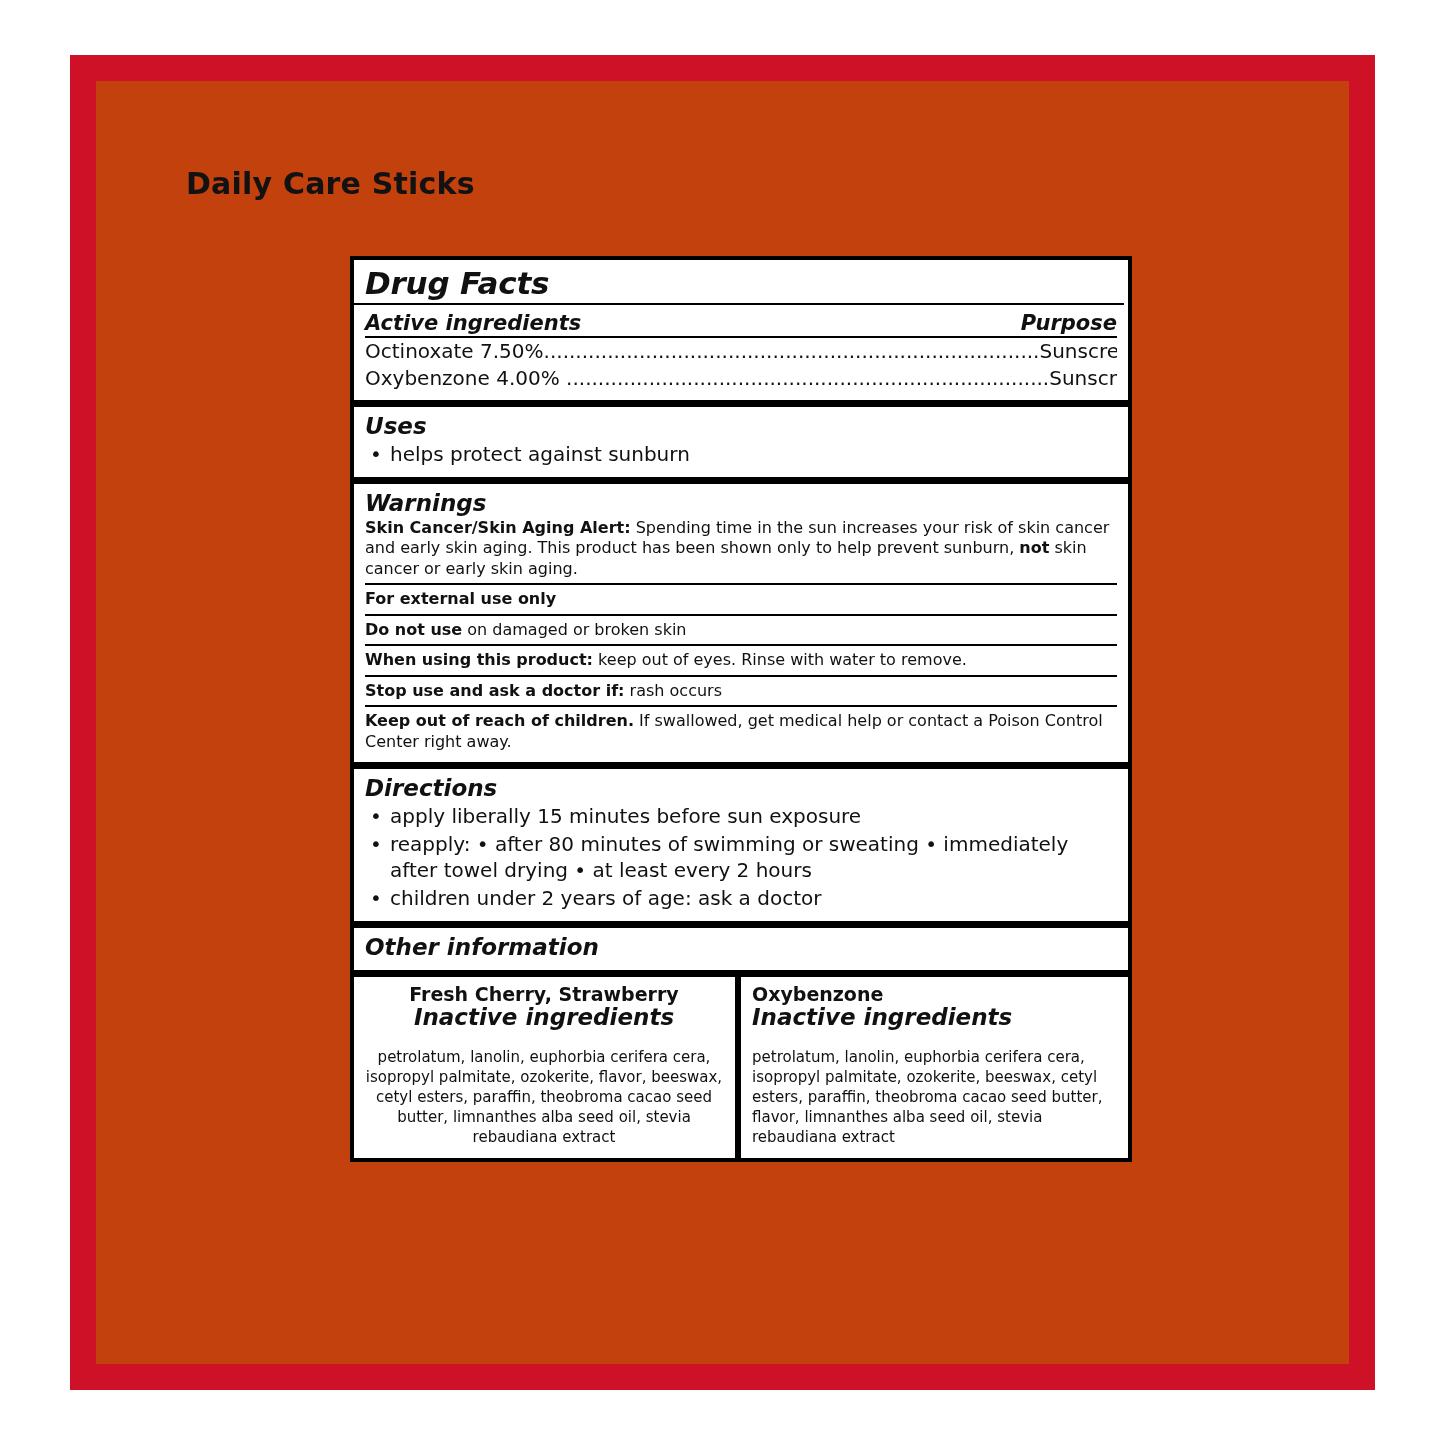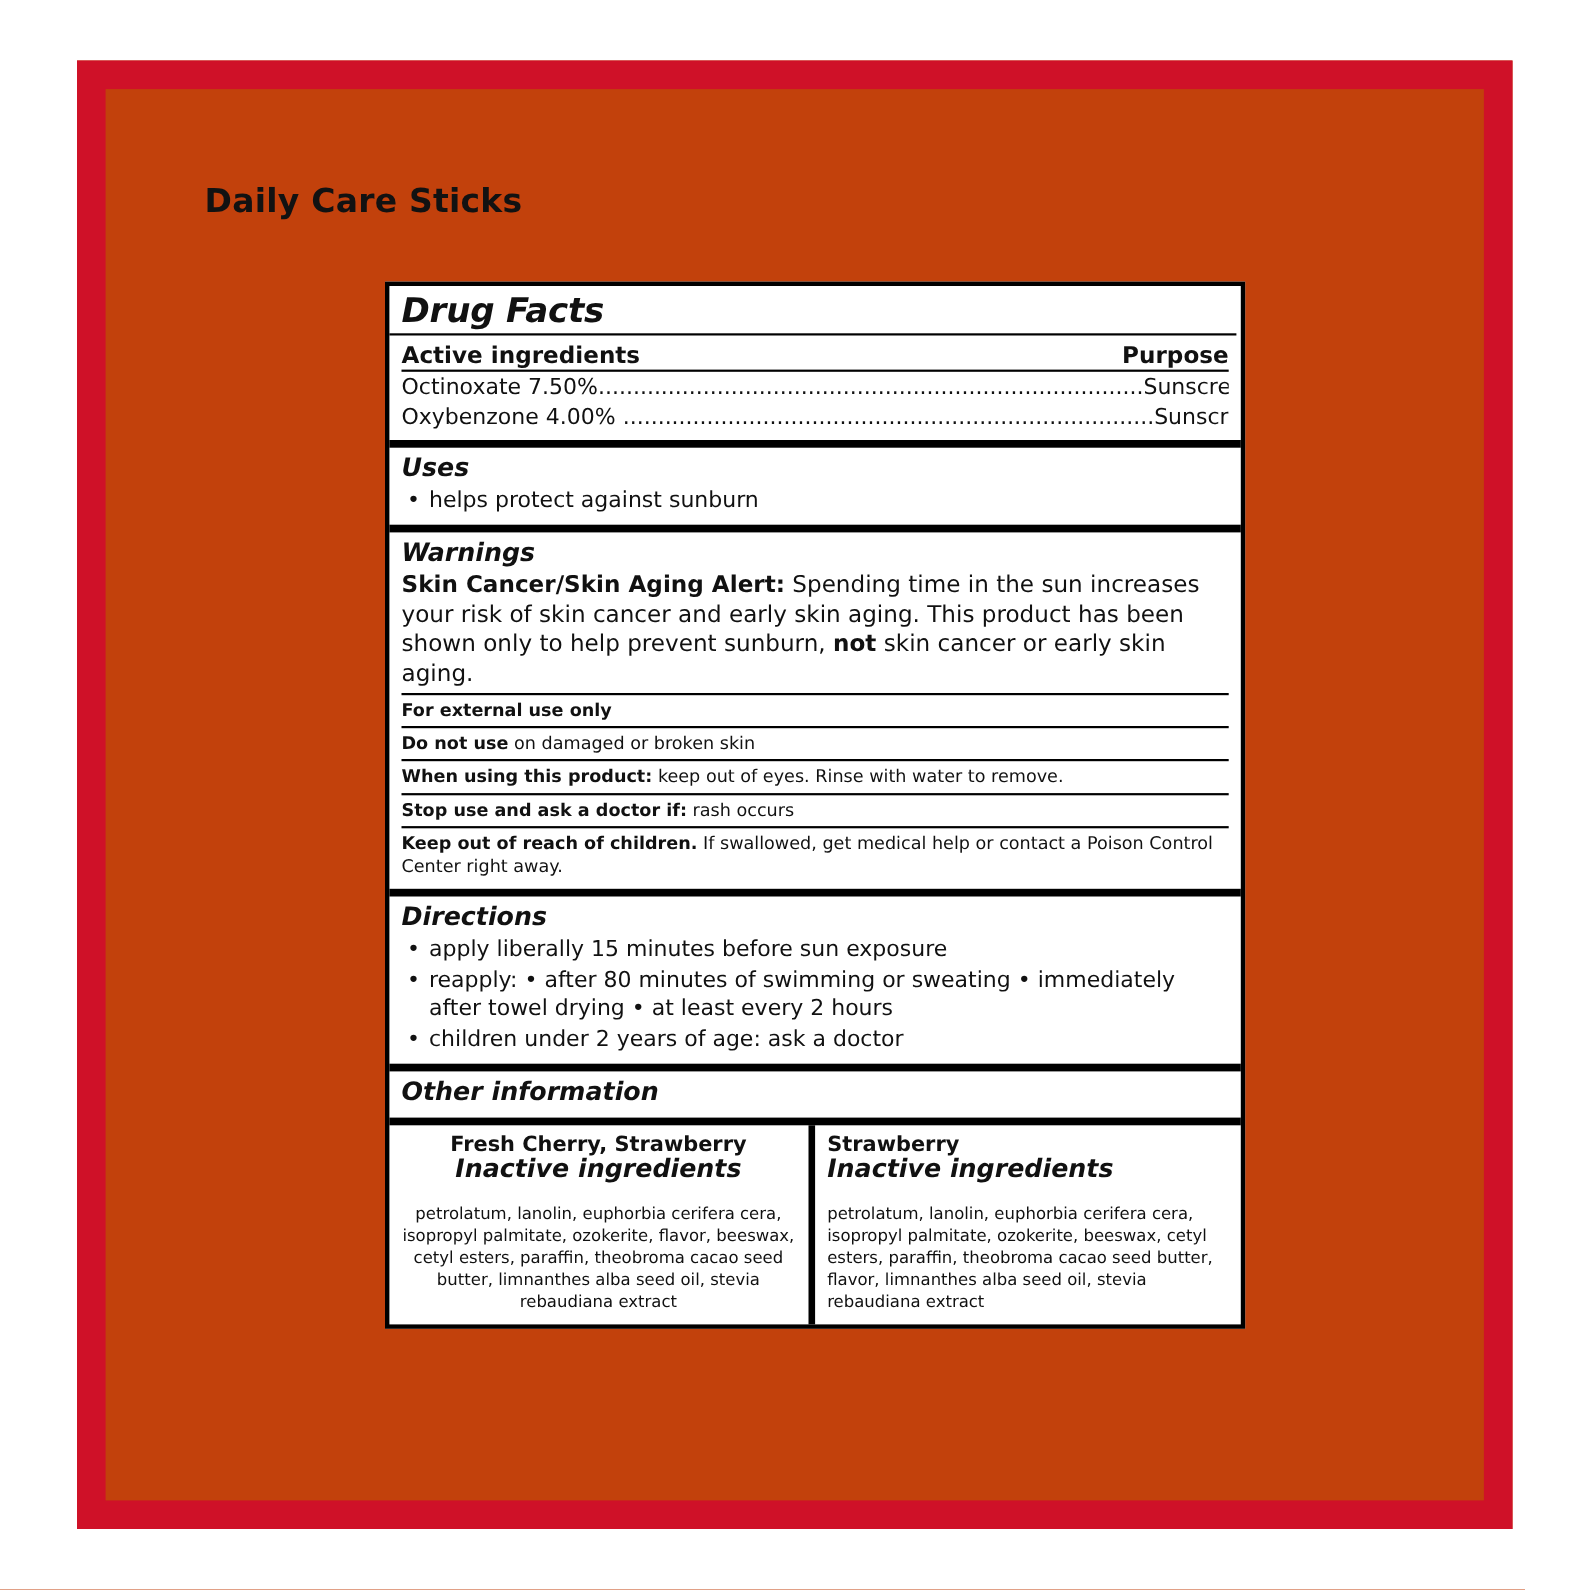--- a/index.html
+++ b/index.html
@@ -55,20 +55,21 @@
     padding: 5px 27px 2px 11px;
     border-bottom: 2px solid #000;
     margin: 0 4px 0 0;
   }
 
   .hdr-row {
     display: flex;
     justify-content: space-between;
     align-items: baseline;
     font-size: 21px;
+    font-style: italic;
     font-weight: bold;
     padding: 2px 0 1px 0;
     border-bottom: 2px solid #000;
     gap: 36px;
   }
 
   .ing-line {
     font-size: 20px;
     line-height: 1.35;
     white-space: nowrap;
@@ -97,21 +98,21 @@
     margin-bottom: 2px;
   }
   ul.bullets li:before {
     content: "\2022";
     position: absolute;
     left: 2px;
     top: 0;
   }
 
   .warn-para {
-    font-size: 21px;
+    font-size: 16px;
     line-height: 1.28;
     padding-bottom: 4px;
     border-bottom: 2px solid #000;
   }
   .warn-row {
     font-size: 16px;
     line-height: 1.28;
     padding: 4px 0 4px 0;
     border-bottom: 2px solid #000;
   }
@@ -211,20 +212,20 @@
       <div class="sec-head">Other information</div>
     </div>
 
     <div class="two-col">
       <div class="col left">
         <div class="flavor">Fresh Cherry, Strawberry</div>
         <div class="sec-head">Inactive ingredients</div>
         <p>petrolatum, lanolin, euphorbia cerifera cera, isopropyl palmitate, ozokerite, flavor, beeswax, cetyl esters, paraffin, theobroma cacao seed butter, limnanthes alba seed oil, stevia rebaudiana extract</p>
       </div>
       <div class="col right">
-        <div class="flavor">Strawberry</div>
+        <div class="flavor">Oxybenzone</div>
         <div class="sec-head">Inactive ingredients</div>
         <p>petrolatum, lanolin, euphorbia cerifera cera, isopropyl palmitate, ozokerite, beeswax, cetyl esters, paraffin, theobroma cacao seed butter, flavor, limnanthes alba seed oil, stevia rebaudiana extract</p>
       </div>
     </div>
 
   </div>
 </div>
 
 </body></html>

